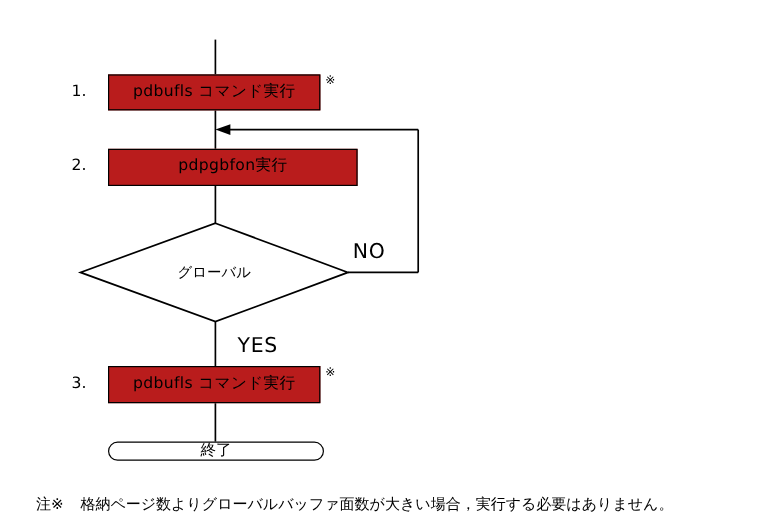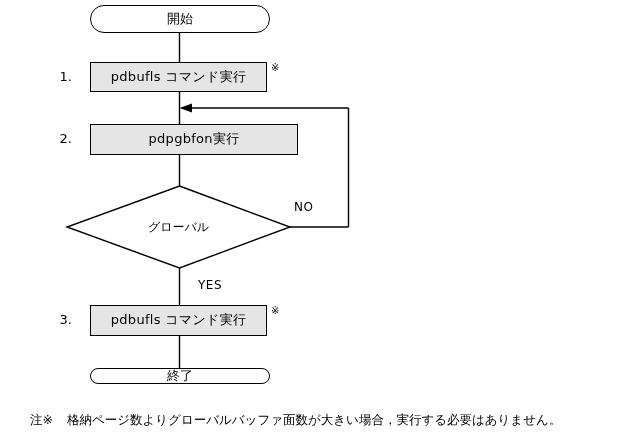--- a/index.html
+++ b/index.html
@@ -40,21 +40,21 @@
     line-height: 1.15;
   }
   .terminal {
     border: 1.4px solid #000;
     border-radius: 16px;
     background: #fff;
     font-size: 13px;
   }
   .process {
     border: 1.4px solid #000;
-    background: #e5e5e5;
+    background: #b91c1c;
     font-size: 13px;
     letter-spacing: 0.3px;
   }
   .decision-wrap {
     position: absolute;
   }
   .decision-text {
     position: absolute;
     left: 0;
     top: 0;
@@ -73,21 +73,21 @@
     text-align: right;
     font-family: "DejaVu Sans", sans-serif;
   }
   .note-mark {
     position: absolute;
     font-size: 10px;
     line-height: 1;
   }
   .branch-label {
     position: absolute;
-    font-size: 12px;
+    font-size: 17px;
     font-family: "DejaVu Sans", sans-serif;
     letter-spacing: 0.5px;
   }
   .footnote {
     position: absolute;
     font-size: 12.5px;
     white-space: nowrap;
     line-height: 1.2;
   }
   .footnote .fn-label {
@@ -118,23 +118,20 @@
     <line x1="348.5" y1="108" x2="190" y2="108" stroke="#000" stroke-width="1.4"></line>
     <polygon points="179.5,108 192,103.5 192,112.5" fill="#000"></polygon>
 
     <line x1="179.5" y1="268" x2="179.5" y2="305" stroke="#000" stroke-width="1.4"></line>
 
     <line x1="179.5" y1="336" x2="179.5" y2="368" stroke="#000" stroke-width="1.4"></line>
 
     <polygon points="179.5,186 290,227 179.5,268 67,227" fill="#ffffff" stroke="#000000" stroke-width="1.4"></polygon>
   </svg>
 
-  <div class="node terminal" style="left:90px; top:5px; width:180px; height:28px;">
-    <span>開始</span>
-  </div>
 
   <div class="step-num" style="left:40px; top:69px; width:32px;">1.</div>
   <div class="node process" style="left:90px; top:62px; width:177px; height:30px;">
     <span>pdbufls コマンド実行</span>
   </div>
   <div class="note-mark" style="left:271px; top:63px;">※</div>
 
   <div class="step-num" style="left:40px; top:131px; width:32px;">2.</div>
   <div class="node process" style="left:90px; top:124px; width:208px; height:31px;">
     <span>pdpgbfon実行</span>

